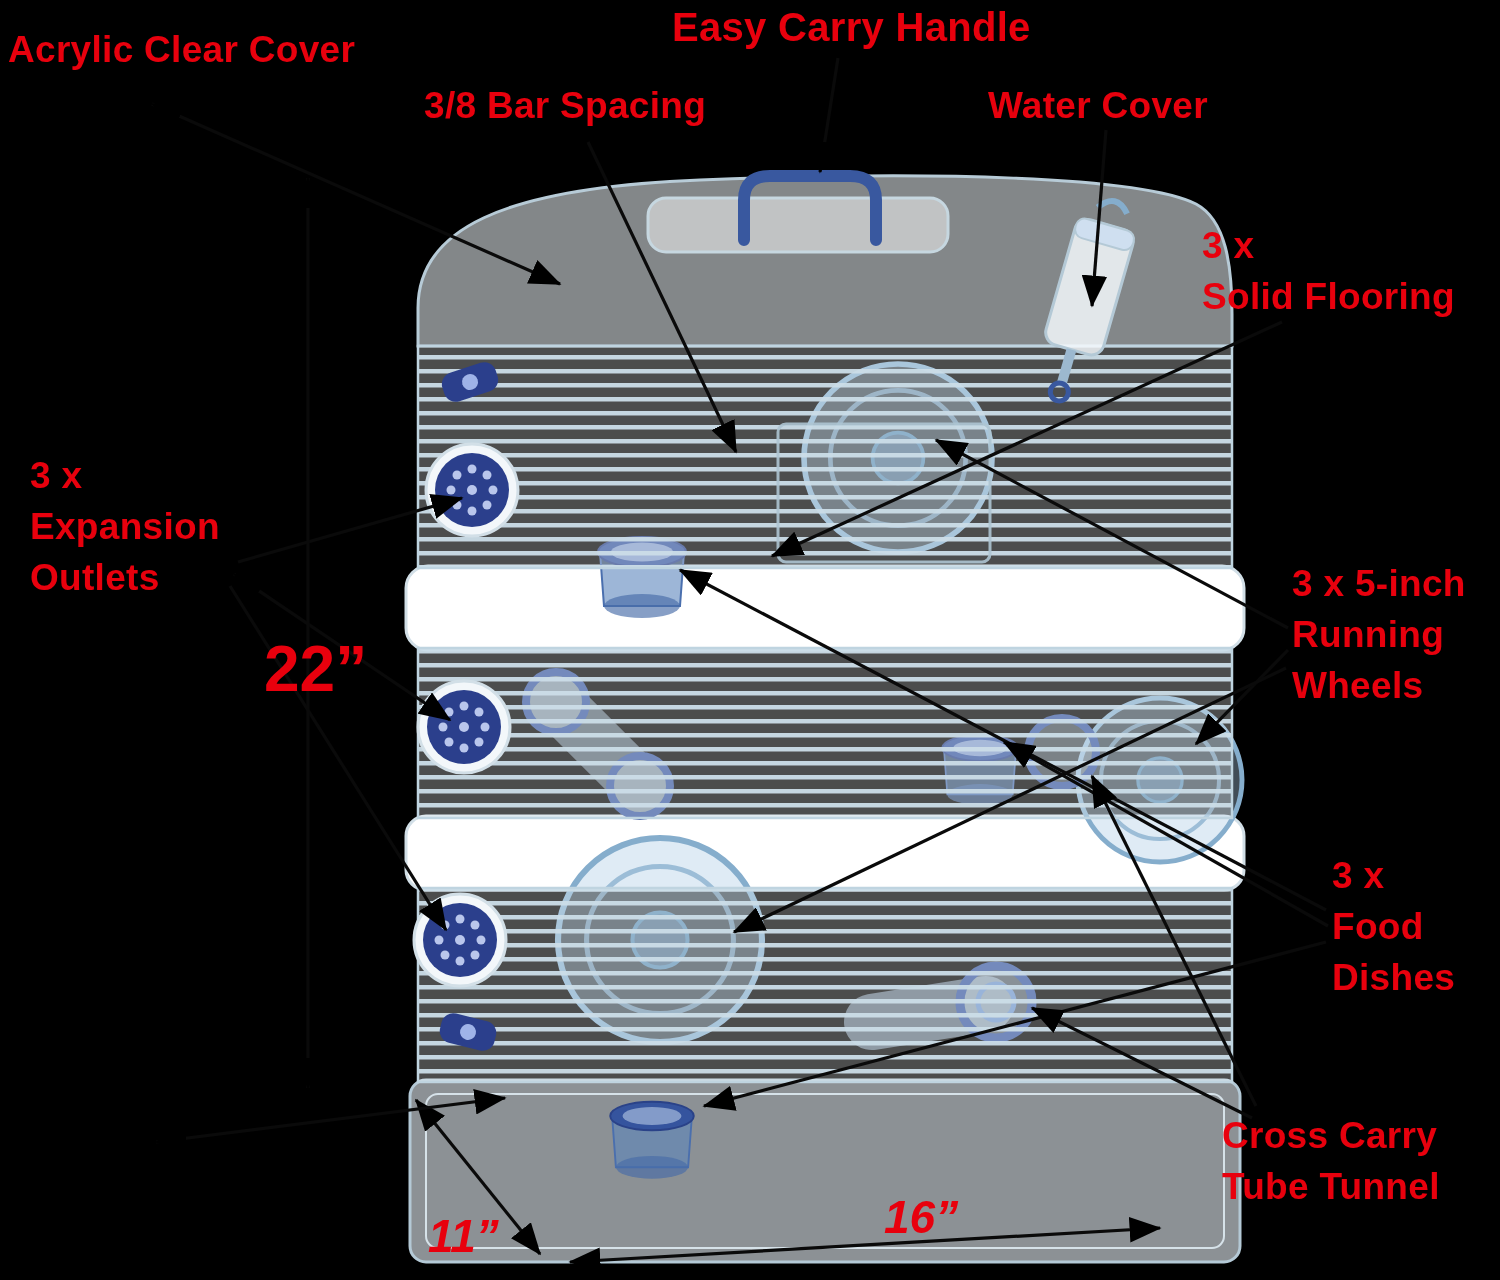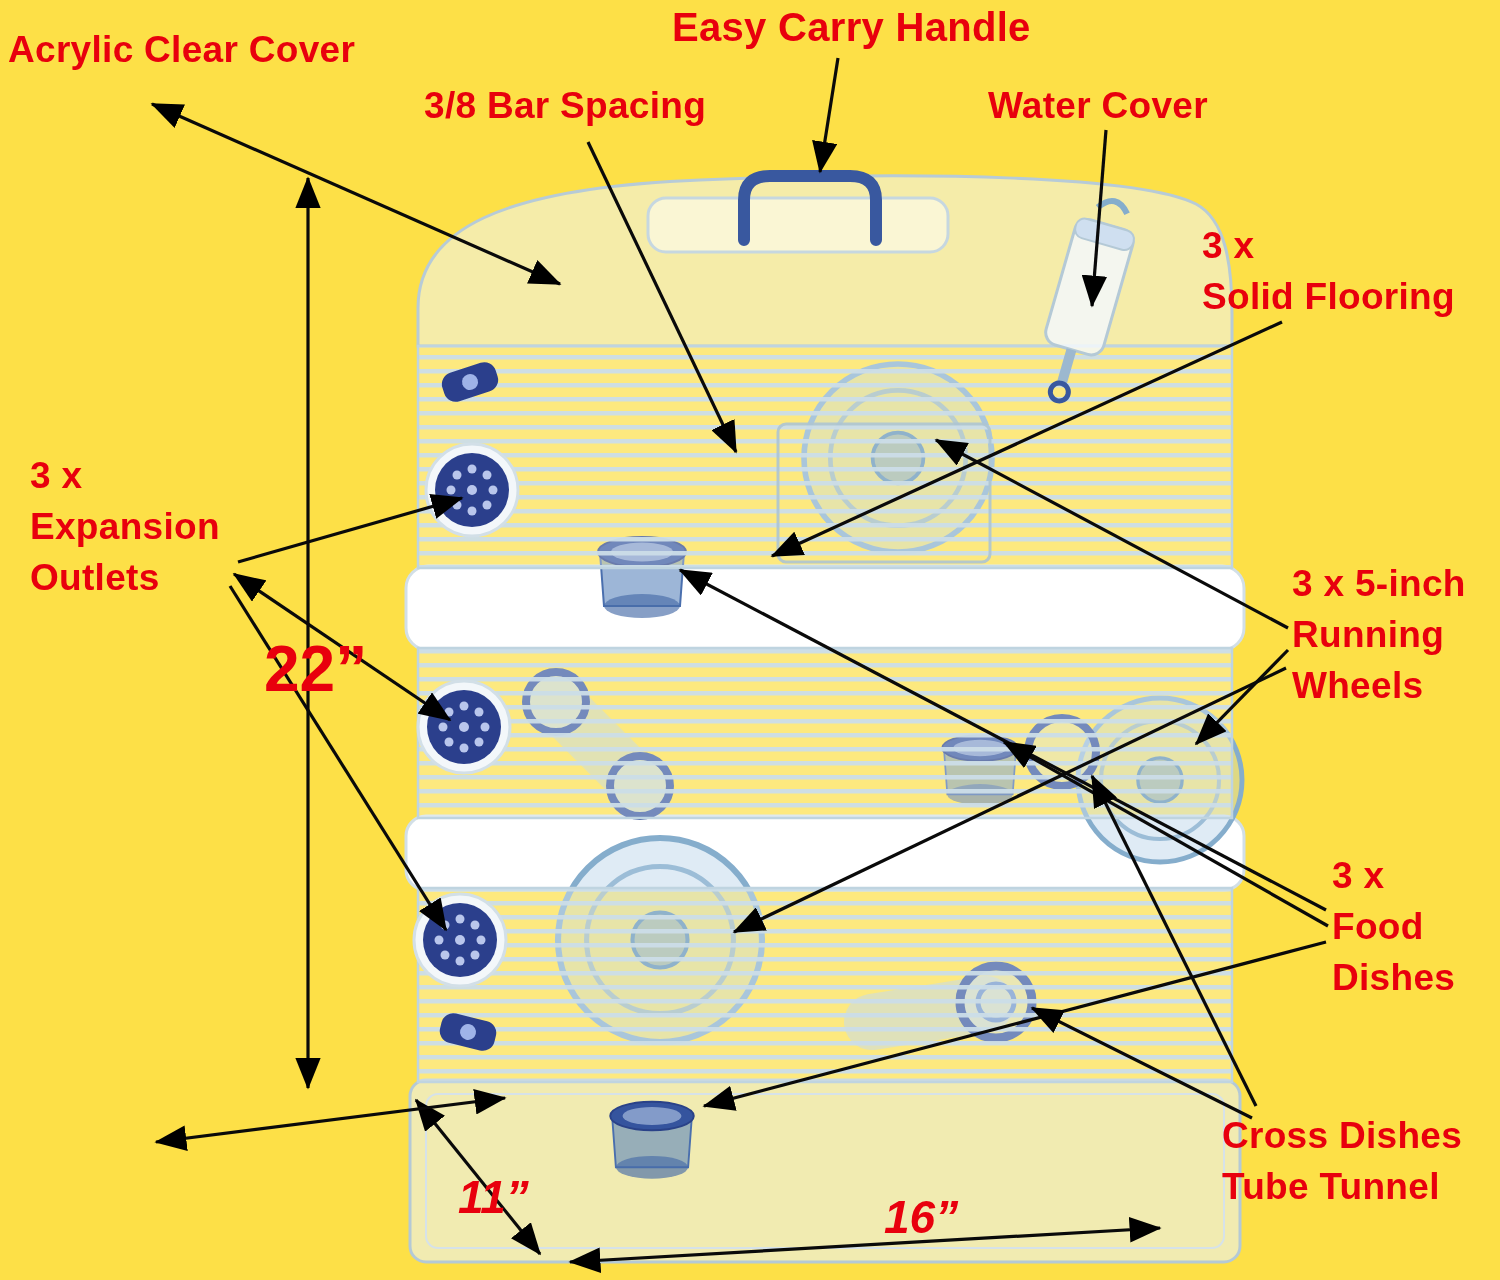--- a/index.html
+++ b/index.html
@@ -1,20 +1,20 @@
 <!DOCTYPE html>
 <html><head>
 <meta charset="utf-8">
 <style>
   html, body { margin: 0; padding: 0; background: #ffffff; }
   .stage {
     position: relative;
     width: 1500px;
     height: 1280px;
-    background: #fde047;
+    background: #000000;
     font-family: "Liberation Sans", sans-serif;
     overflow: hidden;
   }
   .stage svg { position: absolute; left: 0; top: 0; }
   .callout {
     position: absolute;
     color: #e8000d;
     font-weight: 700;
     font-size: 37px;
     line-height: 1.38;
@@ -185,23 +185,23 @@
 Outlets</div>
 
   <div class="callout center" style="left:1292px; top:558px; width:206px;">3 x 5-inch
 Running
 Wheels</div>
 
   <div class="callout center" style="left:1332px; top:850px; width:140px;">3 x
 Food
 Dishes</div>
 
-  <div class="callout center" style="left:1222px; top:1110px; width:276px;">Cross Dishes
+  <div class="callout center" style="left:1222px; top:1110px; width:276px;">Cross Carry
 Tube Tunnel</div>
 
 
   <div class="dim big" style="left:264px; top:632px;">22”</div>
 
-  <div class="dim it" style="left:428px; top:1170px;padding-left:30px;">11”</div>
+  <div class="dim it" style="left:428px; top:1209px;">11”</div>
 
   <div class="dim it" style="left:884px; top:1190px;">16”</div>
 
 </div>
 
 </body></html>

